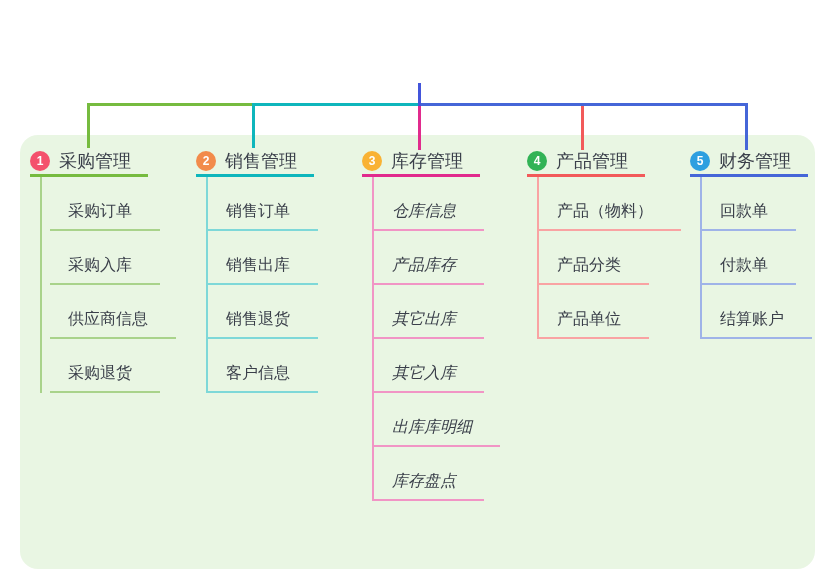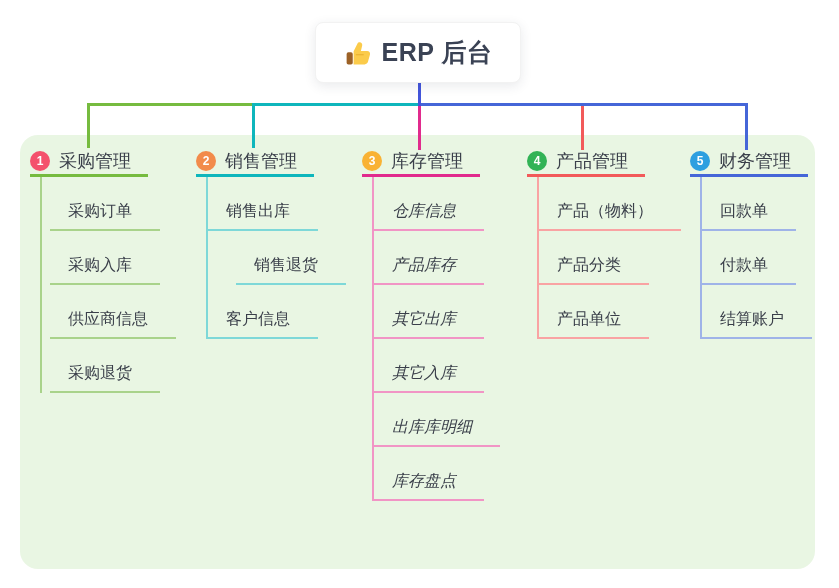--- a/index.html
+++ b/index.html
@@ -72,28 +72,20 @@
   <div class="line h3" id="bus-b1" style="background: rgb(118, 187, 63);"></div>
   <div class="line h3" id="bus-b2" style="background: rgb(14, 182, 188);"></div>
   <div class="line h3" id="bus-b5" style="background: rgb(69, 102, 216);"></div>
   <div class="line w3" id="drop-b1" style="background: rgb(118, 187, 63);"></div>
   <div class="line w3" id="drop-b2" style="background: rgb(14, 182, 188);"></div>
   <div class="line w3" id="drop-b3" style="background: rgb(225, 43, 141);"></div>
   <div class="line w3" id="drop-b4" style="background: rgb(242, 90, 90);"></div>
   <div class="line w3" id="drop-b5" style="background: rgb(69, 102, 216);"></div>
   <div class="line w3" id="drop-root" style="background: rgb(67, 85, 219);"></div>
 
-  <div class="root-card" style="background: rgb(255, 255, 255);">
-    <svg class="thumb-icon" viewBox="0 0 32 32">
-      <rect x="3" y="15" width="7" height="14" rx="2" fill="#9C6126"></rect>
-      <path d="M11 29 h12.6 c1.8 0 3.3-1.2 3.8-2.9 l2.3-8.3 c.6-2.1-1-4.1-3.2-4.1 h-7.2 l1.5-6.3 c.4-1.9-1-3.6-2.9-3.6 -1.1 0-2.1.6-2.6 1.5 L11 14 Z" fill="#FBCB4A"></path>
-      <path d="M13.5 18 h9" stroke="#E8AF2E" stroke-width="1.2" fill="none"></path>
-    </svg>
-    <span class="root-title">ERP 后台</span>
-  </div>
 
   <section class="branch b1">
     <div class="branch-header" style="border-bottom-color: rgb(118, 187, 63);">
       <span class="badge" style="background: rgb(244, 81, 108);">1</span>
       <span class="branch-title">采购管理</span>
     </div>
     <ul class="children" style="border-left-color: rgb(169, 211, 139); padding-left: 8px;">
         <li class="child">
           <span class="child-label" style="border-bottom-color: rgb(169, 211, 139);">采购订单</span>
         </li>
@@ -109,24 +101,27 @@
       </ul>
   </section>
 
   <section class="branch b2">
     <div class="branch-header" style="border-bottom-color: rgb(14, 182, 188);">
       <span class="badge" style="background: rgb(242, 139, 75);">2</span>
       <span class="branch-title">销售管理</span>
     </div>
     <ul class="children" style="border-left-color: rgb(126, 216, 216);">
         <li class="child">
+          <span class="child-label" style="border-bottom-color: rgb(126, 216, 216);">销售订单</span>
+        </li>
+        <li class="child">
           <span class="child-label" style="border-bottom-color: rgb(126, 216, 216);">销售出库</span>
         </li>
         <li class="child">
-          <span class="child-label" style="border-bottom-color: rgb(126, 216, 216); margin-left: 28px;">销售退货</span>
+          <span class="child-label" style="border-bottom-color: rgb(126, 216, 216);">销售退货</span>
         </li>
         <li class="child">
           <span class="child-label" style="border-bottom-color: rgb(126, 216, 216);">客户信息</span>
         </li>
       </ul>
   </section>
 
   <section class="branch b3">
     <div class="branch-header" style="border-bottom-color: rgb(225, 43, 141);">
       <span class="badge" style="background: rgb(249, 178, 52);">3</span>

